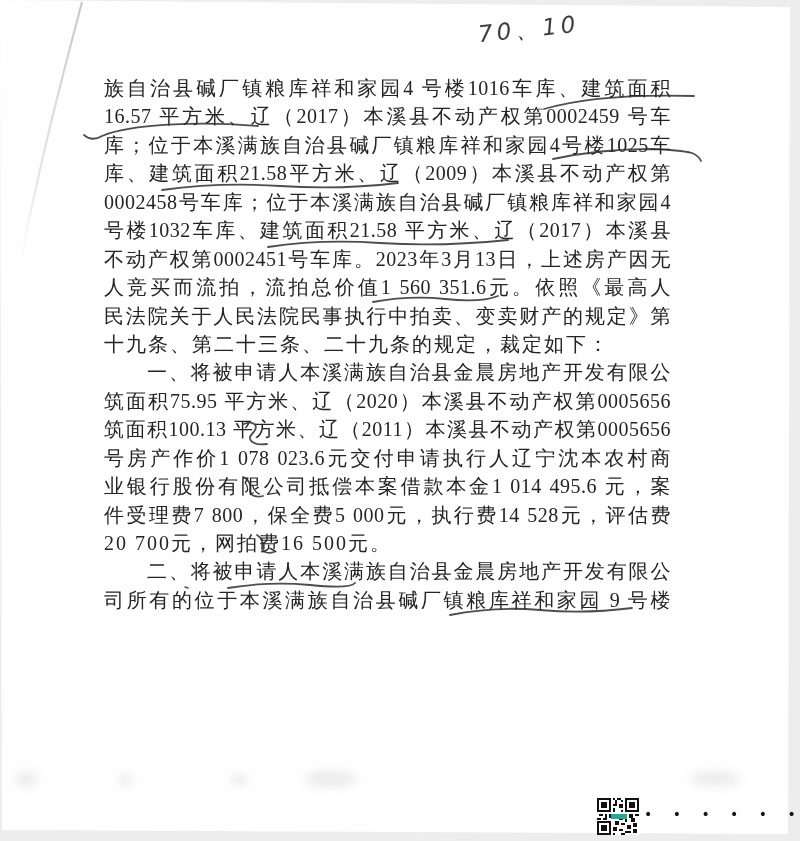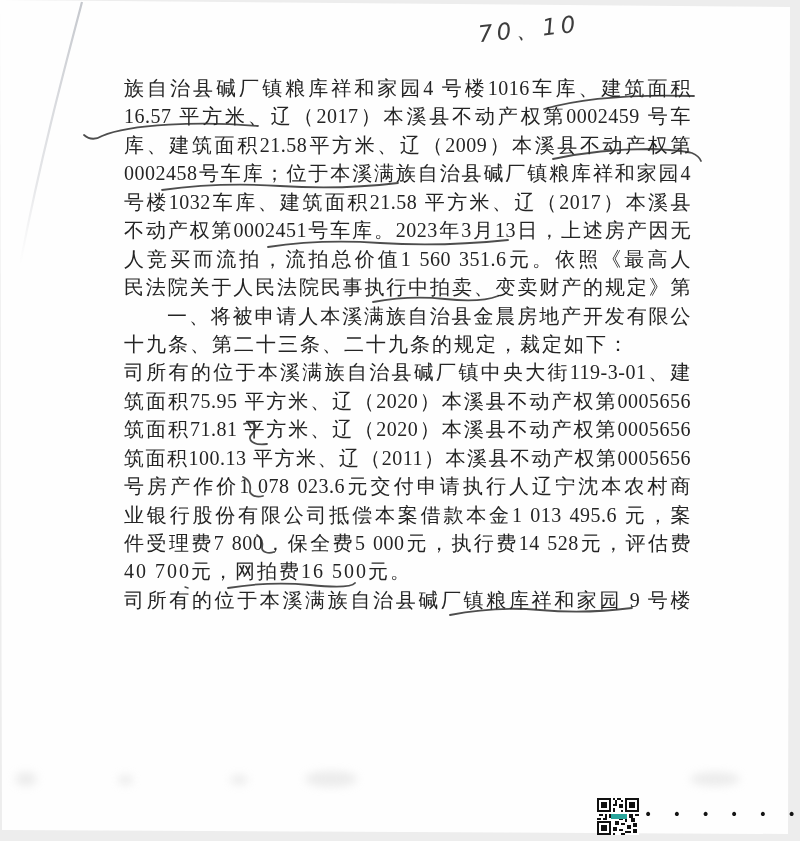--- a/index.html
+++ b/index.html
@@ -23,21 +23,21 @@
     position:absolute;top:14px;left:478px;
     font-family:"DejaVu Sans",sans-serif;
     font-style:italic;
     font-size:23px;color:#3d3d3d;
     letter-spacing:4px;
     transform:rotate(-6deg);
     white-space:nowrap;
   }
   
   .doc-lines{
-    position:absolute;top:74px;left:124px;width:567px;
+    position:absolute;top:74px;left:104px;width:567px;
     color:#242424;
   }
   .ln{
     font-size:20px;line-height:28.45px;height:28.45px;
     text-align:justify;text-align-last:justify;
     letter-spacing:.5px;
     white-space:normal;overflow:visible;
   }
   .ln.pe{text-align:left;text-align-last:left;letter-spacing:2px;}
   .ln.indent{text-indent:43px;}
@@ -78,36 +78,36 @@
   <div class="smudge" style="left:118px;top:775px;width:15px;height:10px;"></div>
   <div class="smudge" style="left:230px;top:775px;width:18px;height:10px;"></div>
   <div class="smudge" style="left:305px;top:771px;width:52px;height:16px;"></div>
   <div class="smudge" style="left:690px;top:772px;width:50px;height:14px;"></div>
 
   <div class="hnote">70、10</div>
 
   <div class="doc-lines">
     <div class="ln">族自治县碱厂镇粮库祥和家园4 号楼1016车库、建筑面积</div>
     <div class="ln">16.57 平方米、辽（2017）本溪县不动产权第0002459 号车</div>
+    <div class="ln">库；位于本溪满族自治县碱厂镇粮库祥和家园4号楼1025车</div>
     <div class="ln">库、建筑面积21.58平方米、辽（2009）本溪县不动产权第</div>
     <div class="ln">0002458号车库；位于本溪满族自治县碱厂镇粮库祥和家园4</div>
     <div class="ln">号楼1032车库、建筑面积21.58 平方米、辽（2017）本溪县</div>
     <div class="ln">不动产权第0002451号车库。2023年3月13日，上述房产因无</div>
     <div class="ln">人竞买而流拍，流拍总价值1 560 351.6元。依照《最高人</div>
     <div class="ln">民法院关于人民法院民事执行中拍卖、变卖财产的规定》第</div>
+    <div class="ln pe">十九条、第二十三条、二十九条的规定，裁定如下：</div>
     <div class="ln indent">一、将被申请人本溪满族自治县金晨房地产开发有限公</div>
-    <div class="ln pe">十九条、第二十三条、二十九条的规定，裁定如下：</div>
-    <div class="ln">司所有的位于本溪满族自治县碱厂镇中央大街119-3-01、建</div>
     <div class="ln">筑面积75.95 平方米、辽（2020）本溪县不动产权第0005656</div>
-    <div class="ln">筑面积71.81 平方米、辽（2020）本溪县不动产权第0005656</div>
     <div class="ln">筑面积100.13 平方米、辽（2011）本溪县不动产权第0005656</div>
     <div class="ln">号房产作价1 078 023.6元交付申请执行人辽宁沈本农村商</div>
-    <div class="ln">业银行股份有限公司抵偿本案借款本金1 013 495.6 元，案</div>
+    <div class="ln">业银行股份有限公司抵偿本案借款本金1 014 495.6 元，案</div>
     <div class="ln">件受理费7 800，保全费5 000元，执行费14 528元，评估费</div>
-    <div class="ln pe">40 700元，网拍费16 500元。</div>
+    <div class="ln pe">20 700元，网拍费16 500元。</div>
+    <div class="ln indent">二、将被申请人本溪满族自治县金晨房地产开发有限公</div>
     <div class="ln">司所有的位于本溪满族自治县碱厂镇粮库祥和家园 9 号楼</div>
   </div>
 
   <svg class="strokes" width="800" height="841">
 
     <path d="M544,109 C575,100 625,94 694,96"></path>
 
     <path d="M84,135 q8,7 18,1 C130,124 200,121 258,126"></path>
 
     <path d="M553,159 Q600,149 650,149 Q680,150 692,153 q7,3 9,8"></path>

